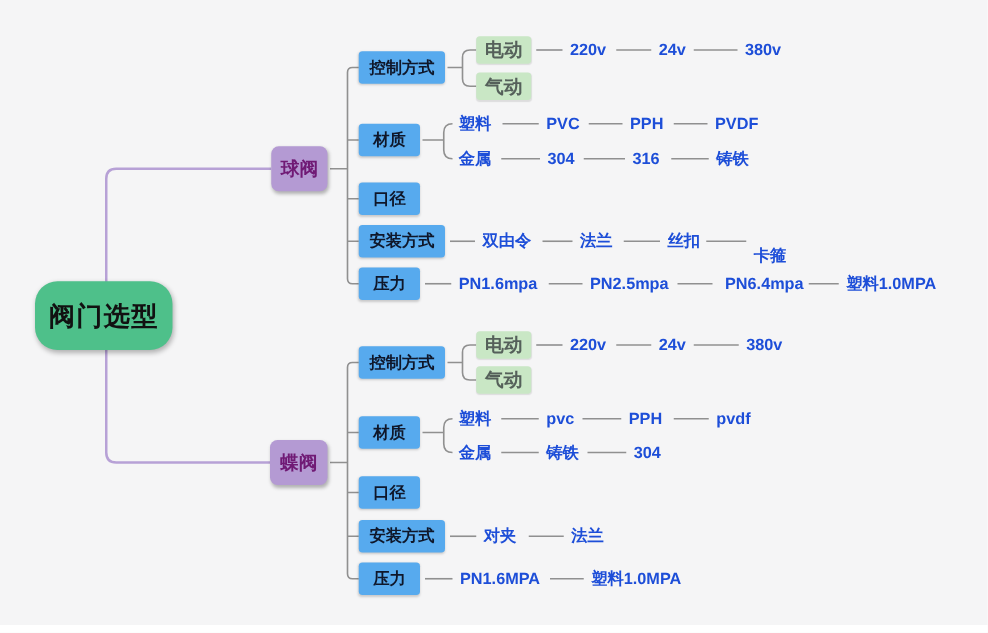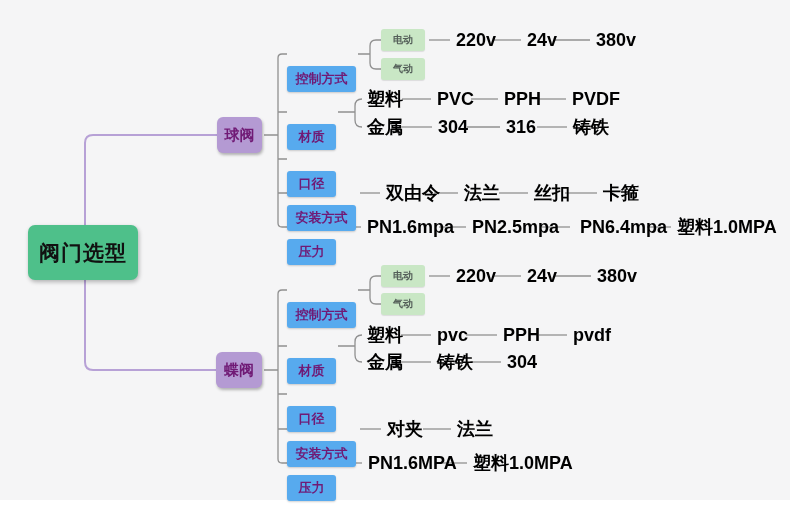--- a/index.html
+++ b/index.html
@@ -12,38 +12,37 @@
     position:absolute;left:0;top:0;width:790px;height:500px;
     background:#f5f5f6;
   }
   #wires{position:absolute;left:0;top:0;z-index:1;}
   #nodes{position:absolute;left:0;top:0;width:790px;height:500px;z-index:2;}
   .node{
     position:absolute;display:flex;align-items:center;justify-content:center;
     box-sizing:border-box;white-space:nowrap;font-weight:bold;cursor:default;
   }
   .kind-root{
-    border-radius:7px;font-size:21px;color:#111111;letter-spacing:1px;
+    border-radius:18px;font-size:21px;color:#111111;letter-spacing:1px;
     box-shadow:1px 2px 4px rgba(0,0,0,.28);
   }
   .kind-branch{
     border-radius:6px;font-size:15px;color:#701a75;
     box-shadow:1px 2px 3px rgba(0,0,0,.28);
   }
   .kind-topic{
-    border-radius:3px;font-size:13px;color:#701a75;
+    border-radius:3px;font-size:13px;color:#0f172a;
     box-shadow:0 1px 2px rgba(0,0,0,.18);
-    margin-top:25px;
   }
   .kind-subtopic{
-    border-radius:3px;font-size:10px;color:#55605a;
+    border-radius:3px;font-size:15px;color:#55605a;
     box-shadow:0 1px 1px rgba(0,0,0,.10);
   }
   .kind-text{
-    font-size:18px;color:#000000;background:transparent;
+    font-size:13px;color:#1d4ed8;background:transparent;
     height:18px;line-height:18px;
   }
   #bottom-strip{position:absolute;left:0;top:500px;width:790px;height:6px;background:#ffffff;}
 </style>
 </head>
 <body>
 
 <div id="canvas">
   <svg id="wires" width="790" height="500">
       <path d="M 217 135 H 93 Q 85 135 85 143 V 362 Q 85 370 93 370 H 216" fill="none" stroke="#b7a1d6" stroke-width="2"></path>
@@ -99,21 +98,21 @@
       <div class="node kind-text" style="left: 572px; top: 90px;">PVDF</div>
       <div class="node kind-text" style="left: 367px; top: 118px;">金属</div>
       <div class="node kind-text" style="left: 438px; top: 118px;">304</div>
       <div class="node kind-text" style="left: 506px; top: 118px;">316</div>
       <div class="node kind-text" style="left: 573px; top: 118px;">铸铁</div>
       <div class="node kind-topic" style="left: 287px; top: 146px; width: 49px; height: 26px; background: rgb(87, 170, 238);">口径</div>
       <div class="node kind-topic" style="left: 287px; top: 180px; width: 69px; height: 26px; background: rgb(87, 170, 238);">安装方式</div>
       <div class="node kind-text" style="left: 386px; top: 184px;">双由令</div>
       <div class="node kind-text" style="left: 464px; top: 184px;">法兰</div>
       <div class="node kind-text" style="left: 534px; top: 184px;">丝扣</div>
-      <div class="node kind-text" style="left: 603px; top: 184px; text-align: right;">卡箍</div>
+      <div class="node kind-text" style="left: 603px; top: 196px; text-align: right;">卡箍</div>
       <div class="node kind-topic" style="left: 287px; top: 214px; width: 49px; height: 26px; background: rgb(87, 170, 238);">压力</div>
       <div class="node kind-text" style="left: 367px; top: 218px;">PN1.6mpa</div>
       <div class="node kind-text" style="left: 472px; top: 218px; text-align: right;">PN2.5mpa</div>
       <div class="node kind-text" style="left: 580px; top: 218px;">PN6.4mpa</div>
       <div class="node kind-text" style="left: 677px; top: 218px;">塑料1.0MPA</div>
       <div class="node kind-branch" style="left: 216px; top: 352px; width: 46px; height: 36px; background: rgb(180, 154, 211);">蝶阀</div>
       <div class="node kind-topic" style="left: 287px; top: 277px; width: 69px; height: 26px; background: rgb(87, 170, 238);">控制方式</div>
       <div class="node kind-subtopic" style="left: 381px; top: 265px; width: 44px; height: 22px; background: rgb(201, 231, 197);">电动</div>
       <div class="node kind-text" style="left: 456px; top: 267px;">220v</div>
       <div class="node kind-text" style="left: 527px; top: 267px;">24v</div>

